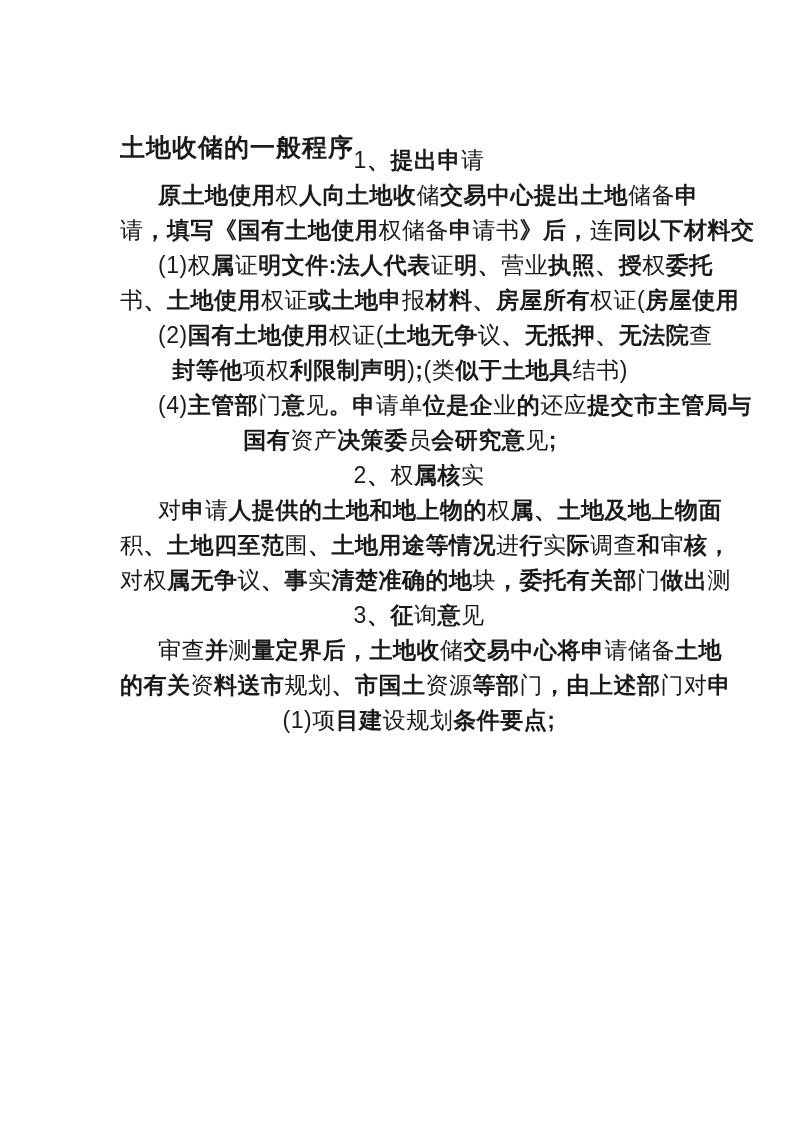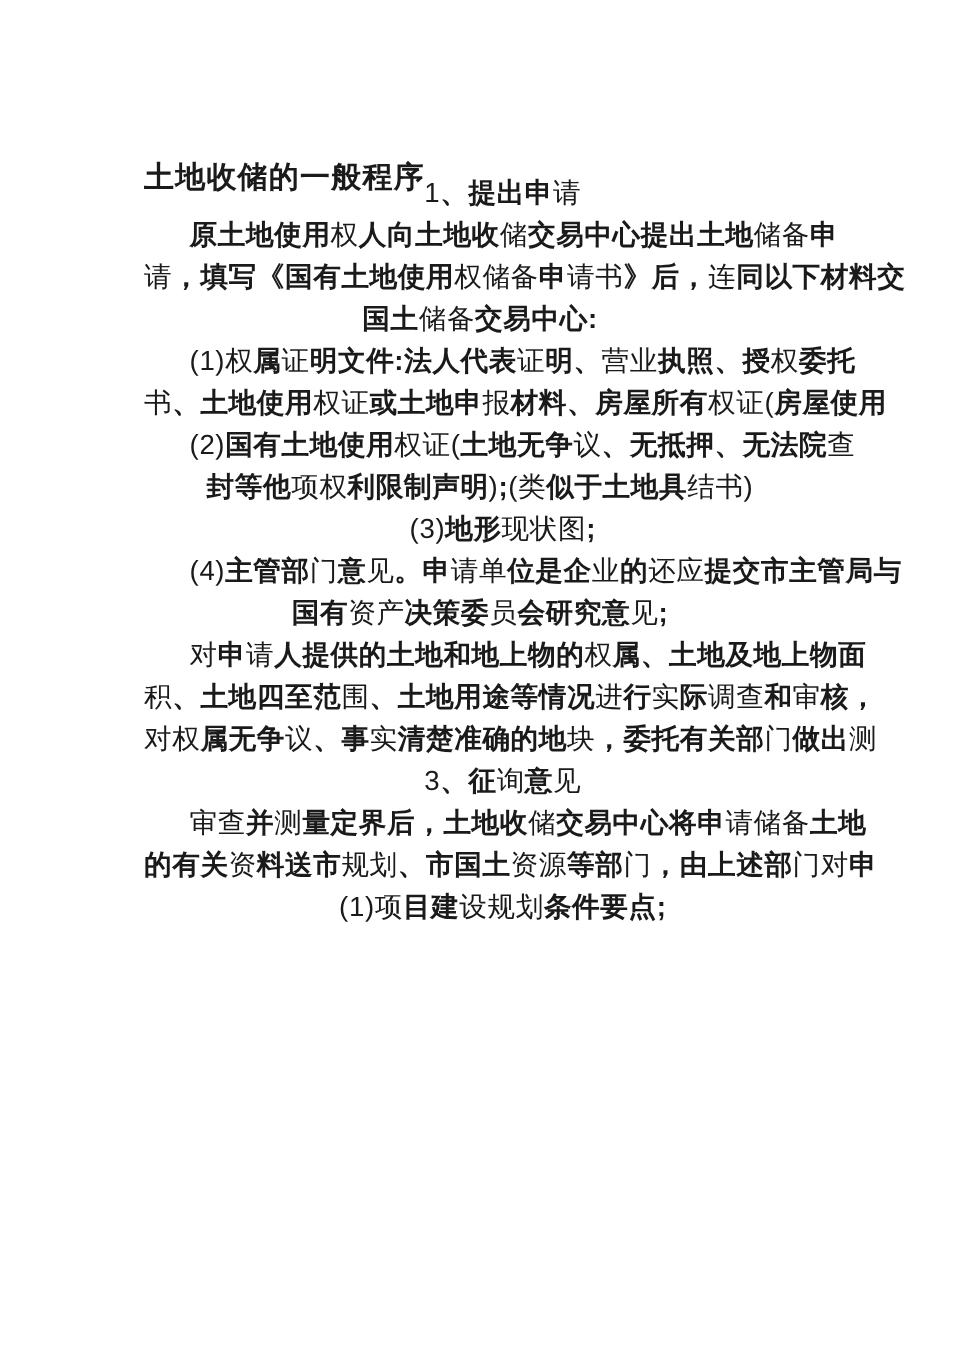--- a/index.html
+++ b/index.html
@@ -53,28 +53,27 @@
 </style>
 </head>
 <body>
 
 <div class="page">
   <div class="doc-title">土地收储的一般程序</div>
   <div class="doc-body">
       <div class="line indent"><span class="lt">1</span><span>、</span><span>提</span><span>出</span><span>申</span><span class="lt">请</span></div>
       <div class="line indent"><span>原</span><span>土</span><span>地</span><span>使</span><span>用</span><span class="lt">权</span><span>人</span><span>向</span><span>土</span><span>地</span><span>收</span><span class="lt">储</span><span>交</span><span>易</span><span>中</span><span>心</span><span>提</span><span>出</span><span>土</span><span>地</span><span class="lt">储</span><span class="lt">备</span><span>申</span></div>
       <div class="line"><span class="lt">请</span><span>，</span><span>填</span><span>写</span><span>《</span><span>国</span><span>有</span><span>土</span><span>地</span><span>使</span><span>用</span><span class="lt">权</span><span class="lt">储</span><span class="lt">备</span><span>申</span><span class="lt">请</span><span class="lt">书</span><span>》</span><span>后</span><span>，</span><span class="lt">连</span><span>同</span><span>以</span><span>下</span><span>材</span><span>料</span><span>交</span></div>
-      <div class="line"><span>国</span><span>土</span><span class="lt">储</span><span class="lt">备</span><span>交</span><span>易</span><span>中</span><span>心</span><span>:</span></div>
       <div class="line indent"><span class="lt">(</span><span class="lt">1</span><span class="lt">)</span><span class="lt">权</span><span>属</span><span class="lt">证</span><span>明</span><span>文</span><span>件</span><span>:</span><span>法</span><span>人</span><span>代</span><span>表</span><span class="lt">证</span><span>明</span><span>、</span><span class="lt">营</span><span class="lt">业</span><span>执</span><span>照</span><span>、</span><span>授</span><span class="lt">权</span><span>委</span><span>托</span></div>
       <div class="line"><span class="lt">书</span><span>、</span><span>土</span><span>地</span><span>使</span><span>用</span><span class="lt">权</span><span class="lt">证</span><span>或</span><span>土</span><span>地</span><span>申</span><span class="lt">报</span><span>材</span><span>料</span><span>、</span><span>房</span><span>屋</span><span>所</span><span>有</span><span class="lt">权</span><span class="lt">证</span><span class="lt">(</span><span>房</span><span>屋</span><span>使</span><span>用</span></div>
       <div class="line indent"><span class="lt">(</span><span class="lt">2</span><span class="lt">)</span><span>国</span><span>有</span><span>土</span><span>地</span><span>使</span><span>用</span><span class="lt">权</span><span class="lt">证</span><span class="lt">(</span><span>土</span><span>地</span><span>无</span><span>争</span><span class="lt">议</span><span>、</span><span>无</span><span>抵</span><span>押</span><span>、</span><span>无</span><span>法</span><span>院</span><span class="lt">查</span></div>
       <div class="line"><span>封</span><span>等</span><span>他</span><span class="lt">项</span><span class="lt">权</span><span>利</span><span>限</span><span>制</span><span>声</span><span>明</span><span class="lt">)</span><span>;</span><span class="lt">(</span><span class="lt">类</span><span>似</span><span>于</span><span>土</span><span>地</span><span>具</span><span class="lt">结</span><span class="lt">书</span><span class="lt">)</span></div>
-      <div class="line indent"><span class="lt">(</span><span class="lt">3</span><span class="lt">)</span><span>地</span><span>形</span><span class="lt">现</span><span class="lt">状</span><span class="lt">图</span><span>;</span></div>
       <div class="line indent"><span class="lt">(</span><span class="lt">4</span><span class="lt">)</span><span>主</span><span>管</span><span>部</span><span class="lt">门</span><span>意</span><span class="lt">见</span><span>。</span><span>申</span><span class="lt">请</span><span class="lt">单</span><span>位</span><span>是</span><span>企</span><span class="lt">业</span><span>的</span><span class="lt">还</span><span class="lt">应</span><span>提</span><span>交</span><span>市</span><span>主</span><span>管</span><span>局</span><span>与</span></div>
       <div class="line"><span>国</span><span>有</span><span class="lt">资</span><span class="lt">产</span><span>决</span><span>策</span><span>委</span><span class="lt">员</span><span>会</span><span>研</span><span>究</span><span>意</span><span class="lt">见</span><span>;</span></div>
+      <div class="line indent"><span class="lt">2</span><span>、</span><span class="lt">权</span><span>属</span><span>核</span><span class="lt">实</span></div>
       <div class="line indent"><span class="lt">对</span><span>申</span><span class="lt">请</span><span>人</span><span>提</span><span>供</span><span>的</span><span>土</span><span>地</span><span>和</span><span>地</span><span>上</span><span>物</span><span>的</span><span class="lt">权</span><span>属</span><span>、</span><span>土</span><span>地</span><span>及</span><span>地</span><span>上</span><span>物</span><span>面</span></div>
       <div class="line"><span class="lt">积</span><span>、</span><span>土</span><span>地</span><span>四</span><span>至</span><span>范</span><span class="lt">围</span><span>、</span><span>土</span><span>地</span><span>用</span><span>途</span><span>等</span><span>情</span><span>况</span><span class="lt">进</span><span>行</span><span class="lt">实</span><span>际</span><span class="lt">调</span><span class="lt">查</span><span>和</span><span class="lt">审</span><span>核</span><span>，</span></div>
       <div class="line"><span class="lt">对</span><span class="lt">权</span><span>属</span><span>无</span><span>争</span><span class="lt">议</span><span>、</span><span>事</span><span class="lt">实</span><span>清</span><span>楚</span><span>准</span><span>确</span><span>的</span><span>地</span><span class="lt">块</span><span>，</span><span>委</span><span>托</span><span>有</span><span>关</span><span>部</span><span class="lt">门</span><span>做</span><span>出</span><span class="lt">测</span></div>
       <div class="line indent"><span class="lt">3</span><span>、</span><span>征</span><span class="lt">询</span><span>意</span><span class="lt">见</span></div>
       <div class="line indent"><span class="lt">审</span><span class="lt">查</span><span>并</span><span class="lt">测</span><span>量</span><span>定</span><span>界</span><span>后</span><span>，</span><span>土</span><span>地</span><span>收</span><span class="lt">储</span><span>交</span><span>易</span><span>中</span><span>心</span><span>将</span><span>申</span><span class="lt">请</span><span class="lt">储</span><span class="lt">备</span><span>土</span><span>地</span></div>
       <div class="line"><span>的</span><span>有</span><span>关</span><span class="lt">资</span><span>料</span><span>送</span><span>市</span><span class="lt">规</span><span class="lt">划</span><span>、</span><span>市</span><span>国</span><span>土</span><span class="lt">资</span><span class="lt">源</span><span>等</span><span>部</span><span class="lt">门</span><span>，</span><span>由</span><span>上</span><span>述</span><span>部</span><span class="lt">门</span><span class="lt">对</span><span>申</span></div>
       <div class="line indent"><span class="lt">(</span><span class="lt">1</span><span class="lt">)</span><span class="lt">项</span><span>目</span><span>建</span><span class="lt">设</span><span class="lt">规</span><span class="lt">划</span><span>条</span><span>件</span><span>要</span><span>点</span><span>;</span></div>
     </div>
 </div>
 

